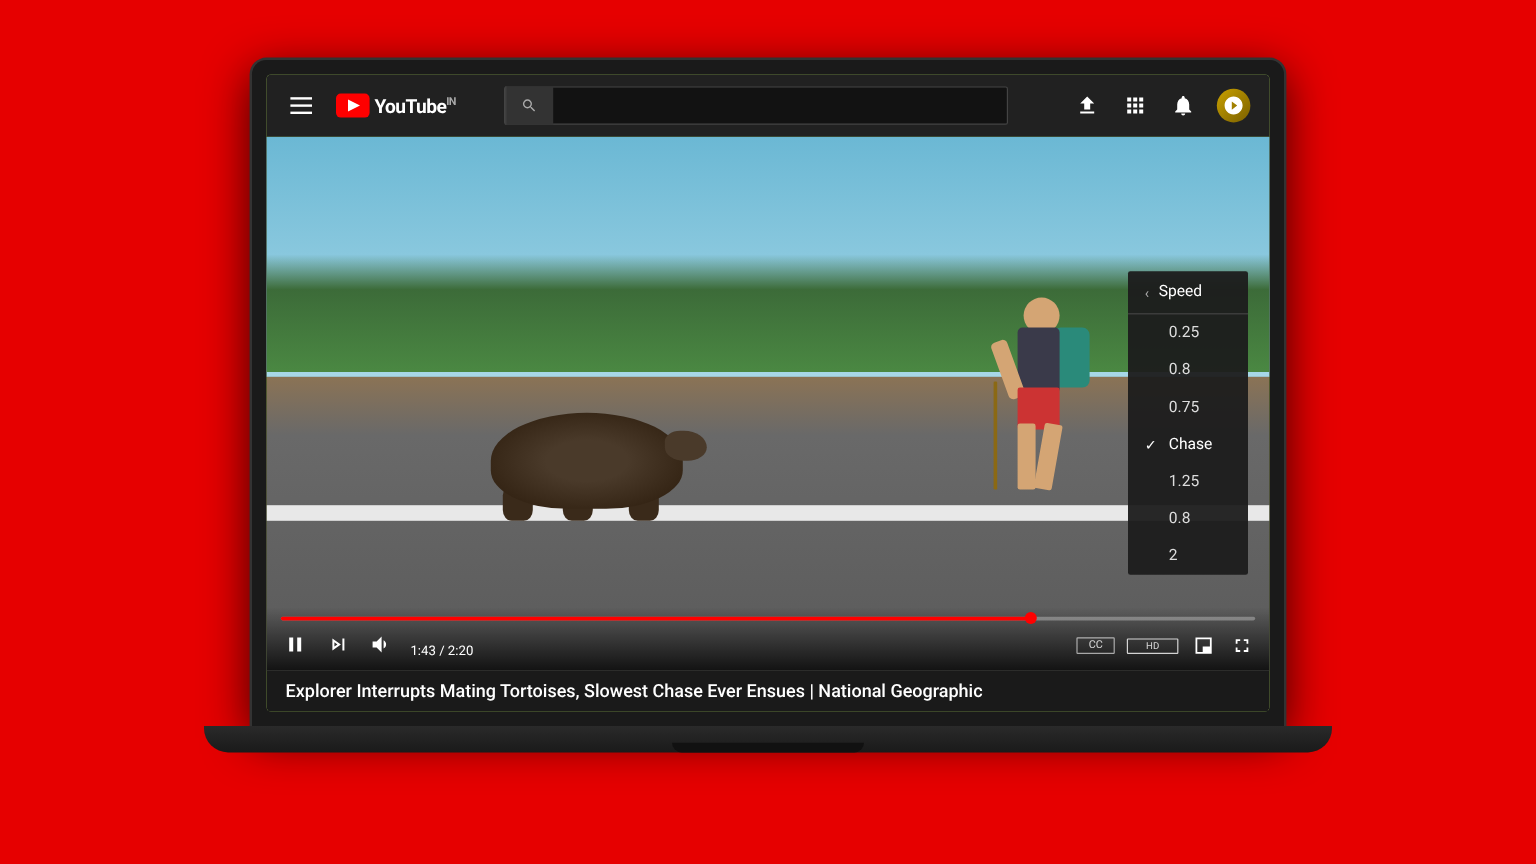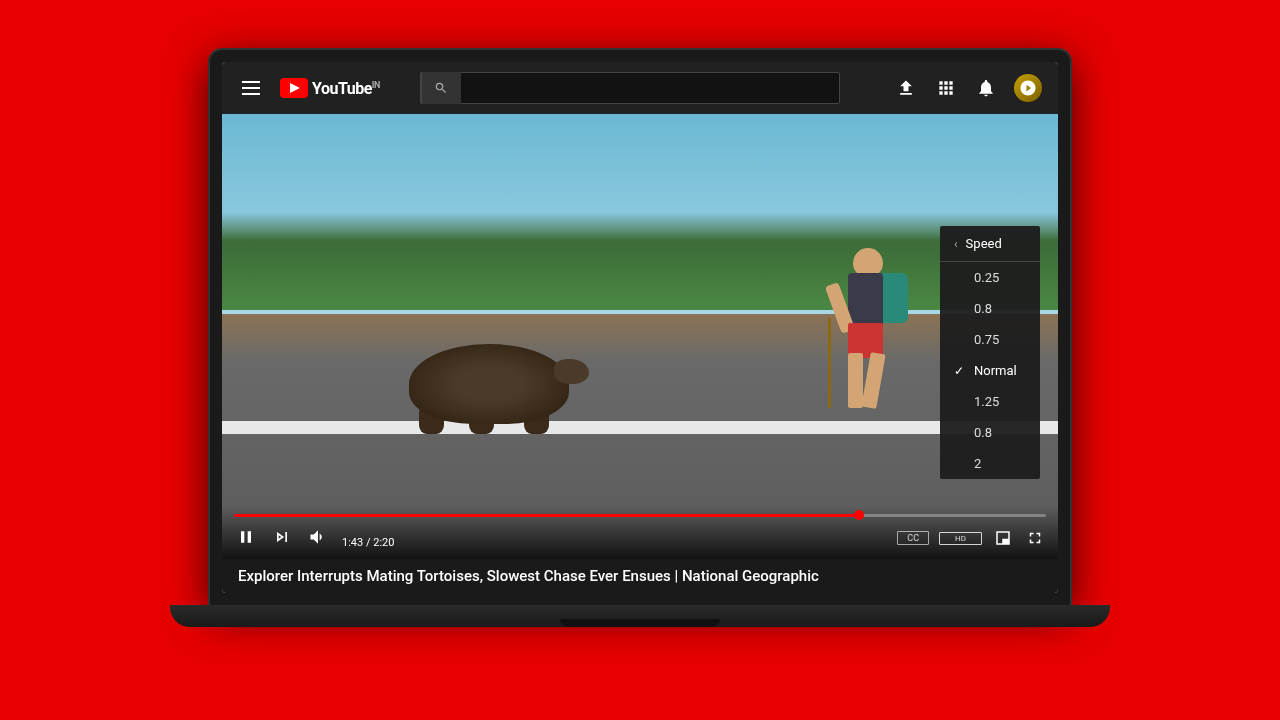--- a/index.html
+++ b/index.html
@@ -645,21 +645,21 @@
             <div class="speed-item">
               <span class="check"></span>
               <span>0.8</span>
             </div>
             <div class="speed-item">
               <span class="check"></span>
               <span>0.75</span>
             </div>
             <div class="speed-item active">
               <span class="check">✓</span>
-              <span>Normal</span>
+              <span>Chase</span>
             </div>
             <div class="speed-item">
               <span class="check"></span>
               <span>1.25</span>
             </div>
             <div class="speed-item">
               <span class="check"></span>
               <span>0.8</span>
             </div>
             <div class="speed-item">

